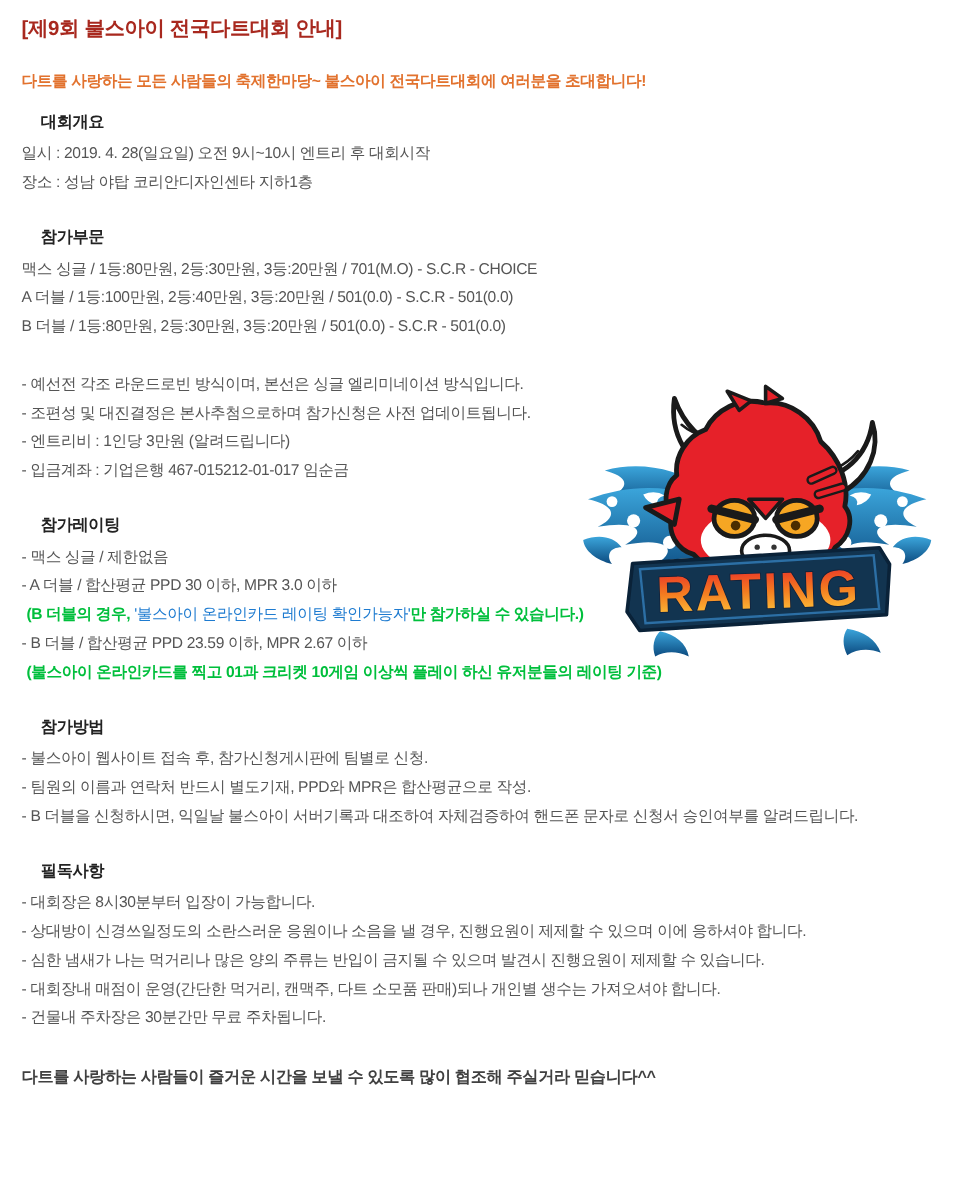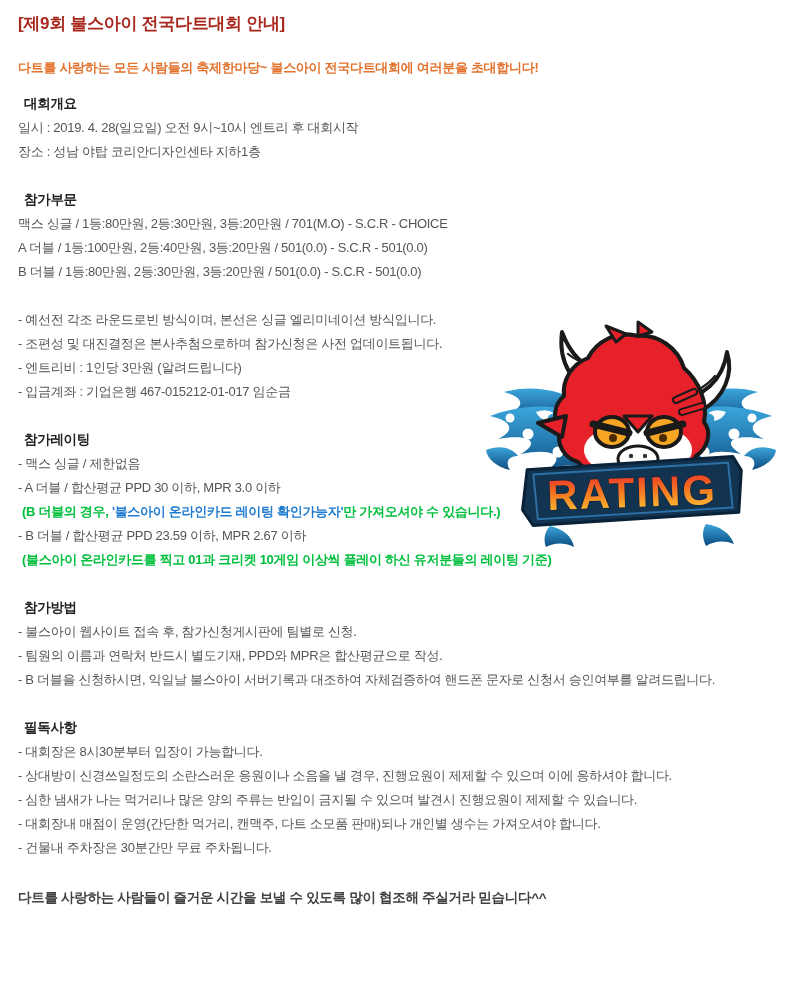--- a/index.html
+++ b/index.html
@@ -15,29 +15,29 @@
     font-size:17px;font-weight:bold;line-height:24px;margin:0;
     letter-spacing:-0.3px;
   }
   .subtitle{
     color:var(--c-subtitle,#E2722E);
     font-size:13px;font-weight:bold;line-height:24px;margin:20px 0 0 0;
     letter-spacing:-0.3px;
   }
   .heading{
     color:#222;font-size:13.5px;font-weight:bold;line-height:24px;
-    margin:24px 0 0 6px;letter-spacing:-0.3px;
+    margin:24px 0 0 16px;letter-spacing:-0.3px;font-family:Liberation Mono, monospace;
   }
   .heading.first{margin-top:12px;}
   .line{
     font-size:13px;line-height:24px;color:#555;
     letter-spacing:-0.3px;white-space:nowrap;
   }
   .green{color:var(--c-green,#00BF3C);font-weight:bold;}
-  .blue{color:var(--c-blue,#1E7BD0);font-weight:bold;}
+  .blue{color:var(--c-blue,#1E7BD0);font-weight:normal;}
   .indent{padding-left:4px;}
   .footer{
     font-size:13.5px;font-weight:bold;color:#404040;line-height:24px;
     margin:26px 0 0 0;letter-spacing:-0.3px;
   }
   .mascot{
     position:absolute;left:466px;top:320px;width:330px;height:238px;
     z-index:0;
   }
   .mascot svg{display:block;width:100%;height:100%;}
@@ -68,21 +68,21 @@
     <div class="line" style="margin-top:24px">- 예선전 각조 라운드로빈 방식이며, 본선은 싱글 엘리미네이션 방식입니다.</div>
     <div class="line">- 조편성 및 대진결정은 본사추첨으로하며 참가신청은 사전 업데이트됩니다.</div>
     <div class="line">- 엔트리비 : 1인당 3만원 (알려드립니다)</div>
     <div class="line">- 입금계좌 : 기업은행 467-015212-01-017 임순금</div>
   </div>
 
   <div>
     <div class="heading">참가레이팅</div>
     <div class="line">- 맥스 싱글 / 제한없음</div>
     <div class="line">- A 더블 / 합산평균 PPD 30 이하, MPR 3.0 이하</div>
-    <div class="line indent"><span class="green">(B 더블의 경우, </span><span class="blue">'불스아이 온라인카드 레이팅 확인가능자'</span><span class="green">만 가져오셔야 수 있습니다.)</span></div>
+    <div class="line indent"><span class="green">(B 더블의 경우, </span><span class="blue">'불스아이 온라인카드 레이팅 확인가능자'</span><span class="green">만 참가하실 수 있습니다.)</span></div>
     <div class="line">- B 더블 / 합산평균 PPD 23.59 이하, MPR 2.67 이하</div>
     <div class="line indent green">(불스아이 온라인카드를 찍고 01과 크리켓 10게임 이상씩 플레이 하신 유저분들의 레이팅 기준)</div>
   </div>
 
   <div>
     <div class="heading">참가방법</div>
     <div class="line">- 불스아이 웹사이트 접속 후, 참가신청게시판에 팀별로 신청.</div>
     <div class="line">- 팀원의 이름과 연락처 반드시 별도기재, PPD와 MPR은 합산평균으로 작성.</div>
     <div class="line">- B 더블을 신청하시면, 익일날 불스아이 서버기록과 대조하여 자체검증하여 핸드폰 문자로 신청서 승인여부를 알려드립니다.</div>
   </div>

